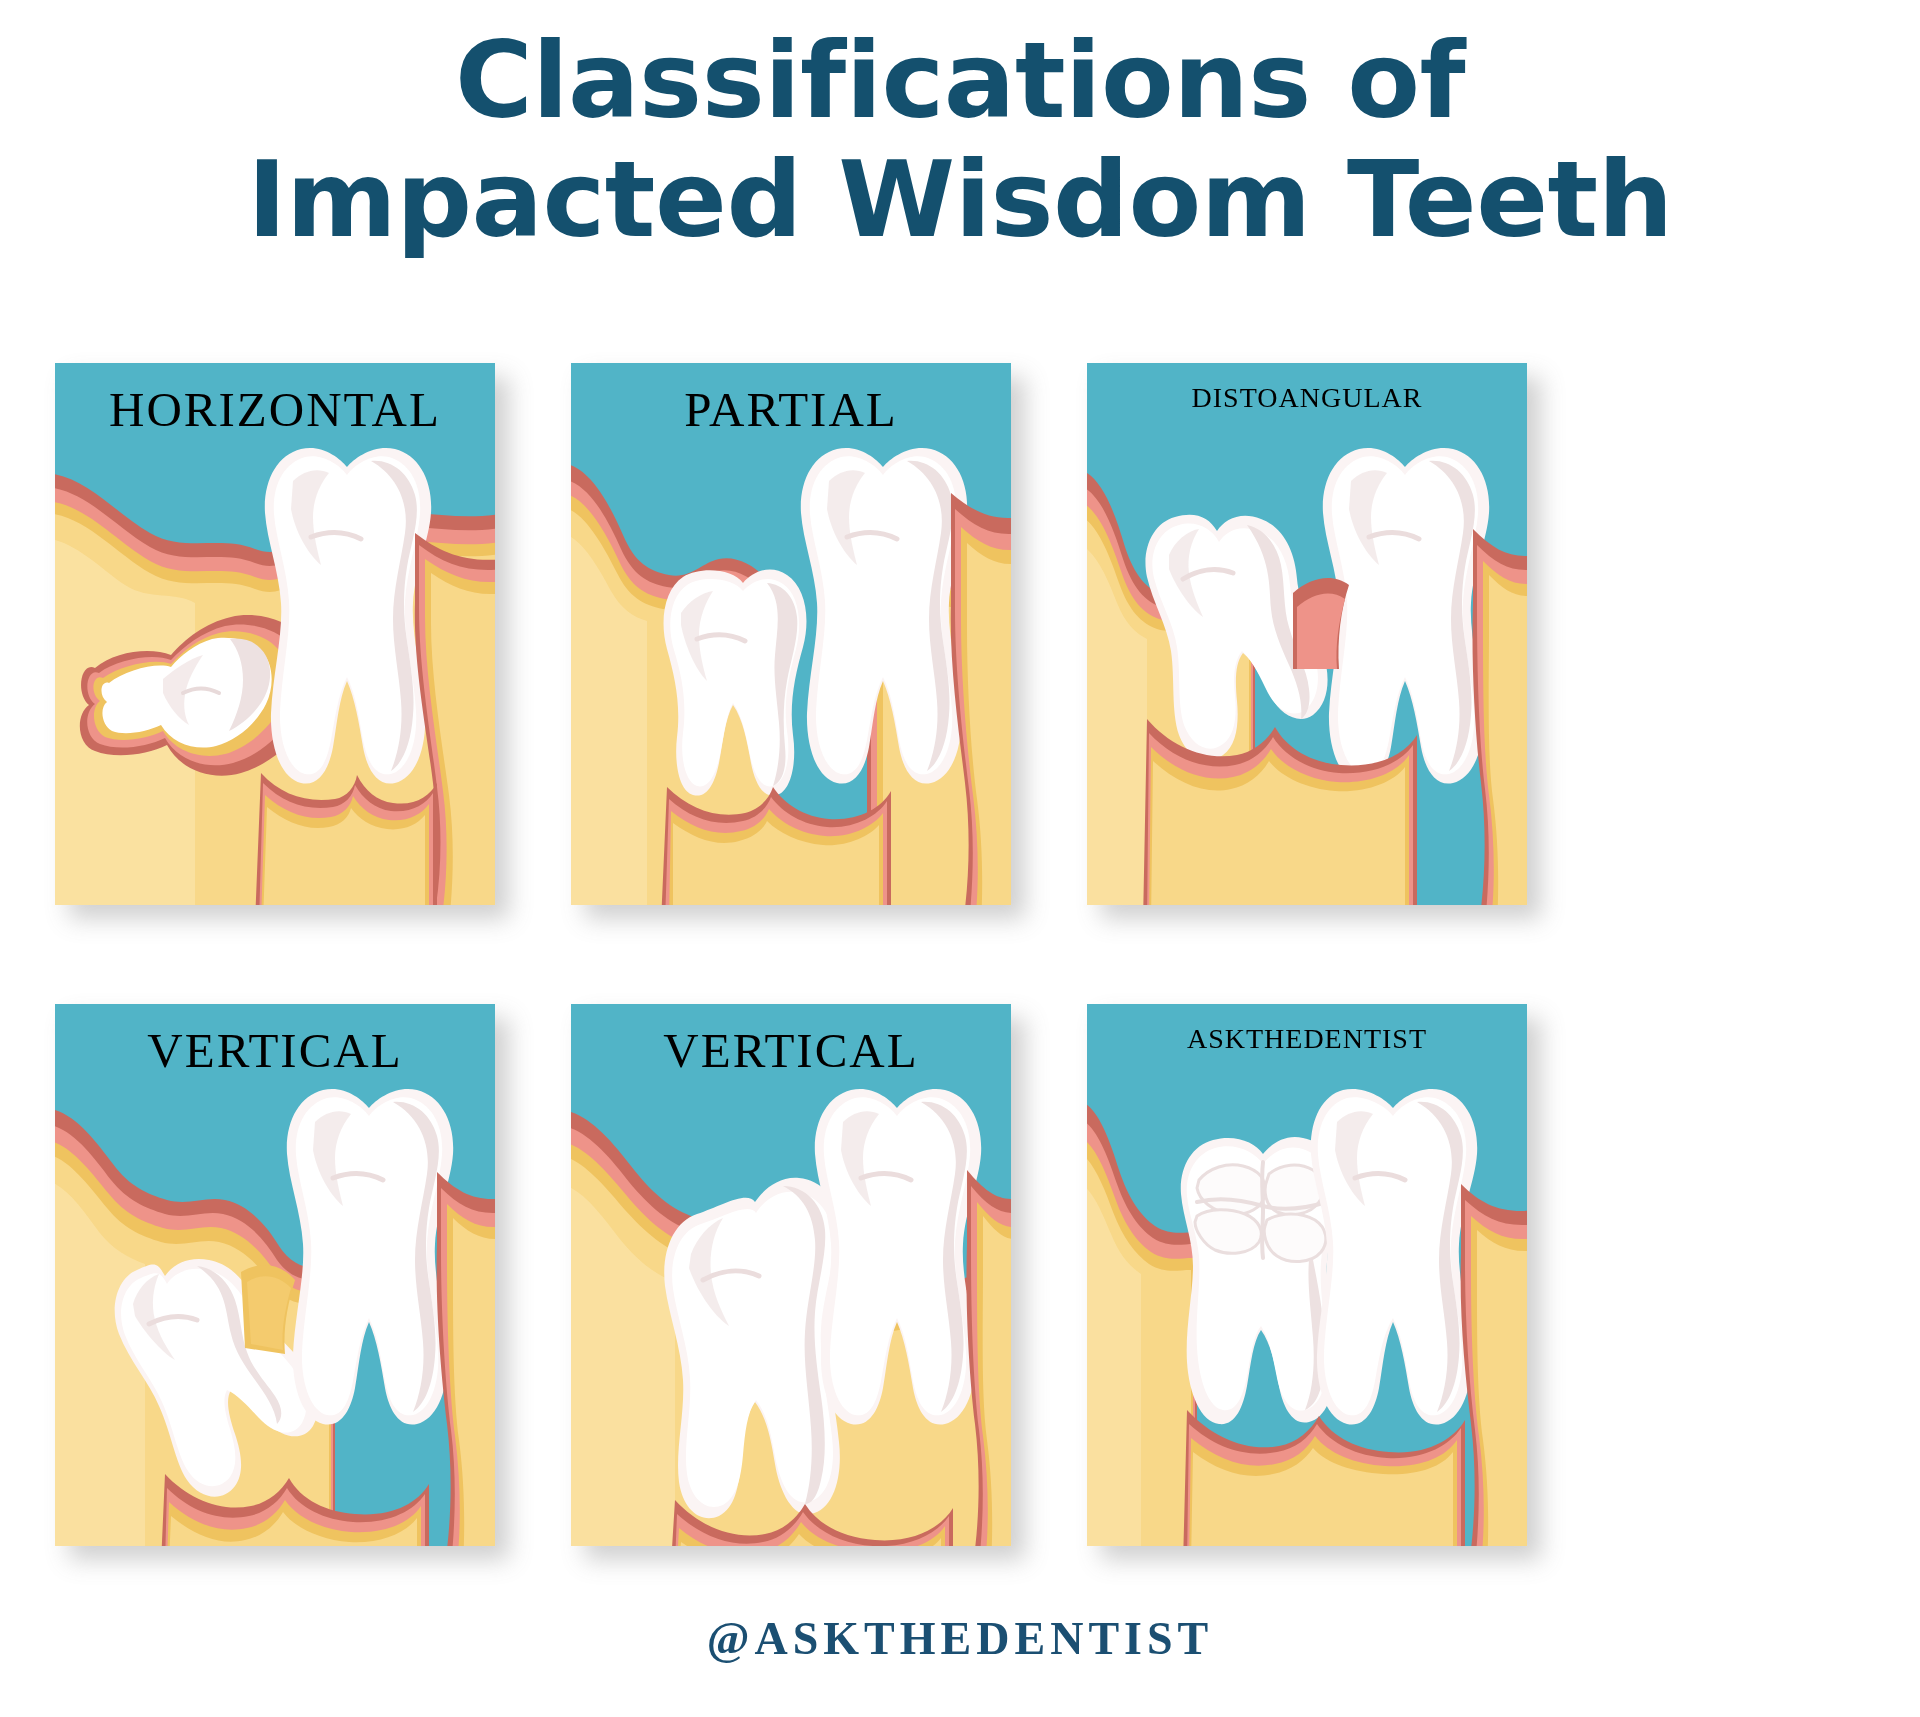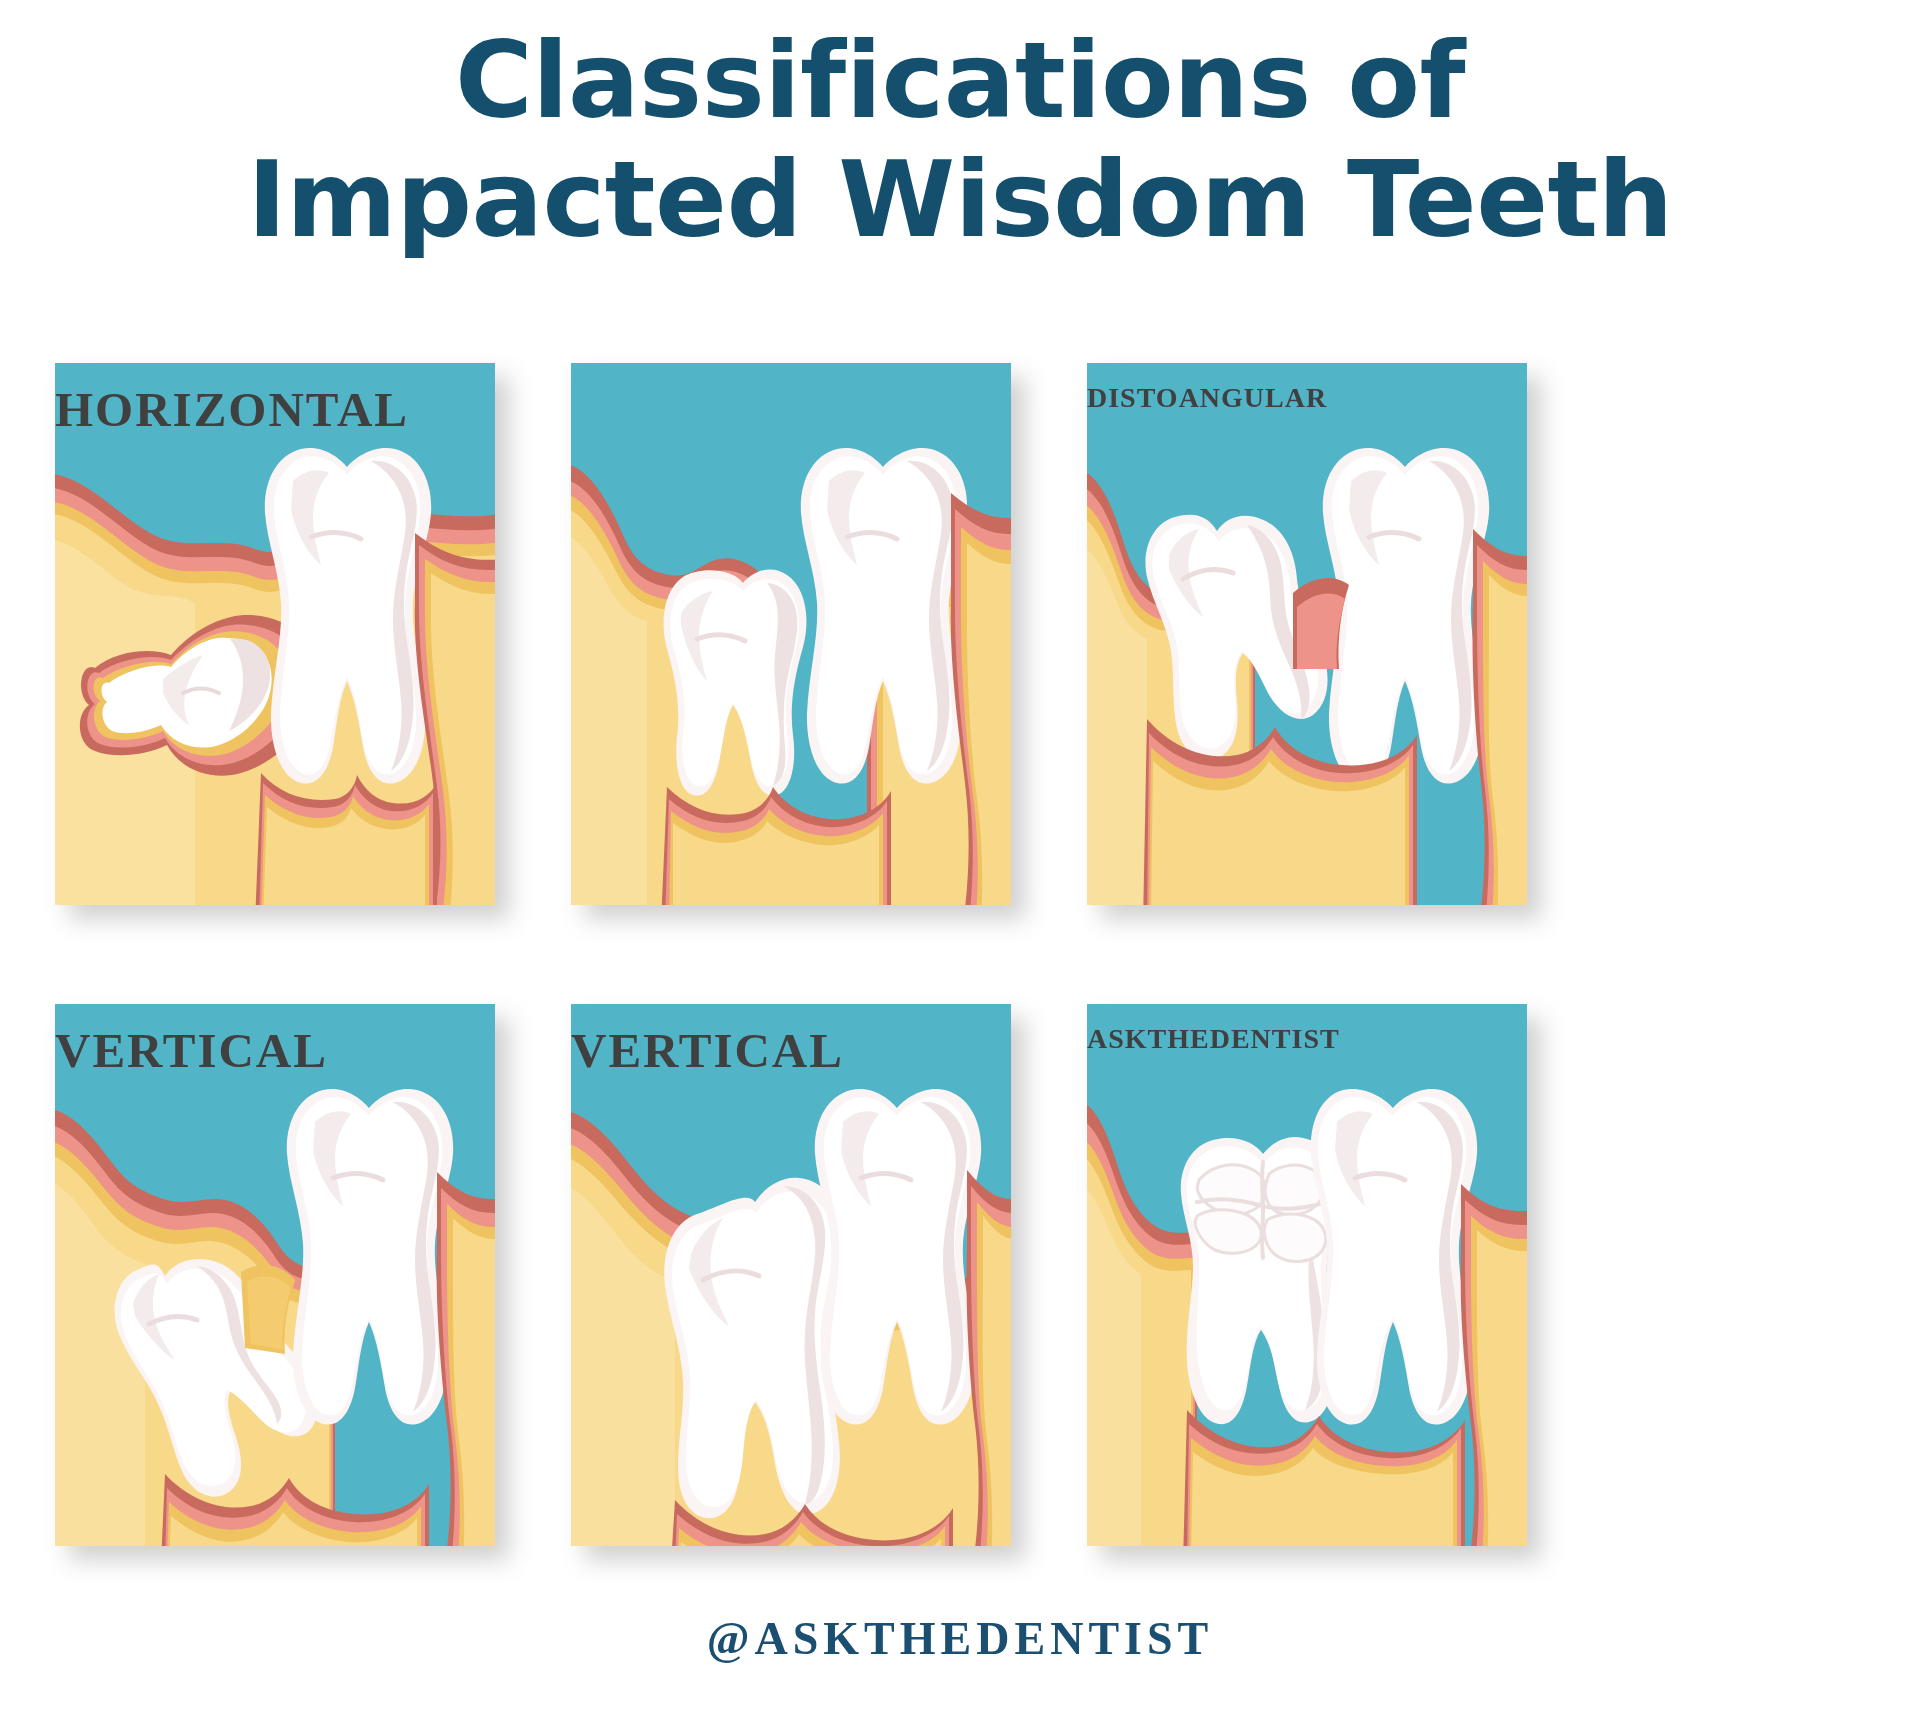--- a/index.html
+++ b/index.html
@@ -56,23 +56,24 @@
     overflow: hidden;
     box-shadow: 14px 14px 22px rgba(100,100,100,0.30);
   }
 
   .card-label {
     position: absolute;
     z-index: 40;
     top: 20px;
     left: 0;
     width: 100%;
-    color: #404040;
+    text-align: center;
+    color: #000000;
     font-family: "Liberation Serif", serif;
-    font-weight: bold;
+    font-weight: normal;
     font-size: 49px;
     letter-spacing: 2px;
     line-height: 1.1;
     white-space: nowrap;
   }
   .card-label.small { font-size: 28px; letter-spacing: 1px; }
 
   .art { position: absolute; inset: 0; }
   .art svg { display: block; width: 440px; height: 542px; }
 
@@ -196,20 +197,21 @@
             <path d="M390,164 C410,182 426,190 450,186 L450,560 L404,560 C408,524 408,478 402,432 C396,386 390,316 390,258 Z" fill="#EFC35F"></path>
             <path d="M396,180 C414,196 428,204 450,200 L450,560 L410,560 C412,526 412,482 406,436 C400,392 396,322 396,266 Z" fill="#F8D889"></path>
 
             <path d="M96,424 C118,446 146,456 174,450 C188,447 198,436 202,424 C214,442 234,454 258,456 C286,458 310,446 320,428 L320,560 L90,560 Z" fill="#C96A5E"></path>
             <path d="M98,436 C120,456 146,464 172,458 C186,455 196,445 200,434 C212,450 232,462 256,464 C282,466 306,454 316,438 L316,560 L94,560 Z" fill="#EE9389"></path>
             <path d="M100,448 C122,466 146,474 170,468 C184,465 194,456 198,446 C210,460 230,471 254,473 C278,475 302,464 312,450 L312,560 L98,560 Z" fill="#EFC35F"></path>
             <path d="M102,460 C124,476 146,484 168,478 C182,475 192,467 196,458 C208,470 228,480 252,482 C274,484 298,474 308,462 L308,560 L102,560 Z" fill="#F8D889"></path>
           </g>
         </svg>
       </div>
+      <div class="card-label">PARTIAL</div>
     </div>
 
     <div class="card">
       <div class="art">
         <svg viewBox="0 0 440 542" xmlns="http://www.w3.org/2000/svg">
           <defs>
               <clipPath id="clipD">
                 <rect x="0" y="0" width="440" height="542"></rect>
               </clipPath>
             </defs>

